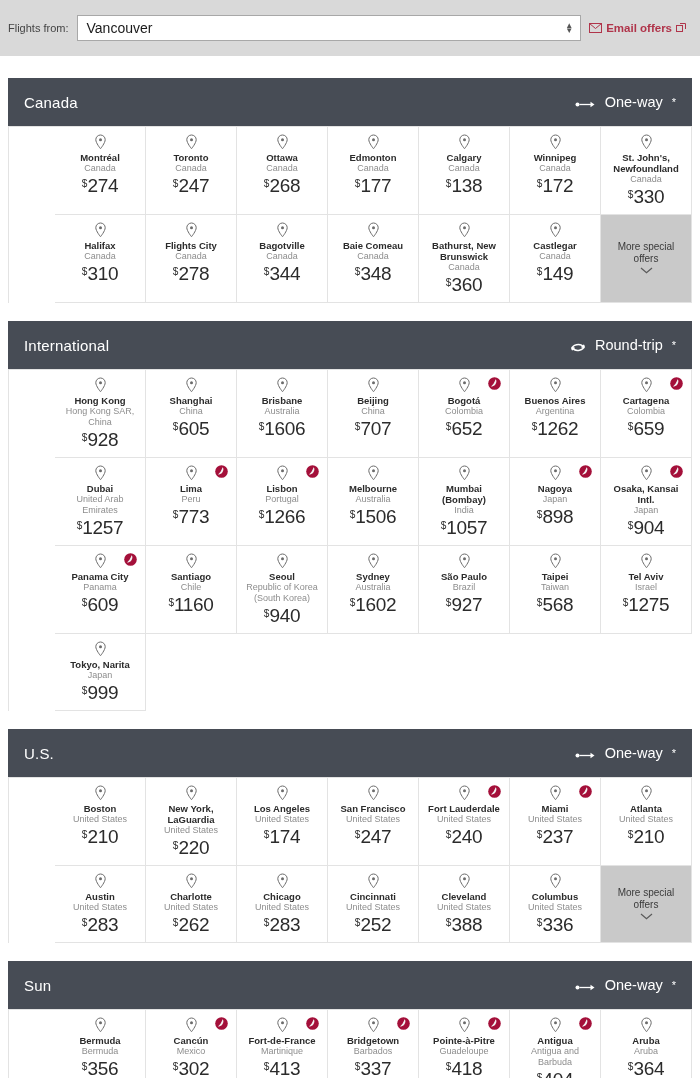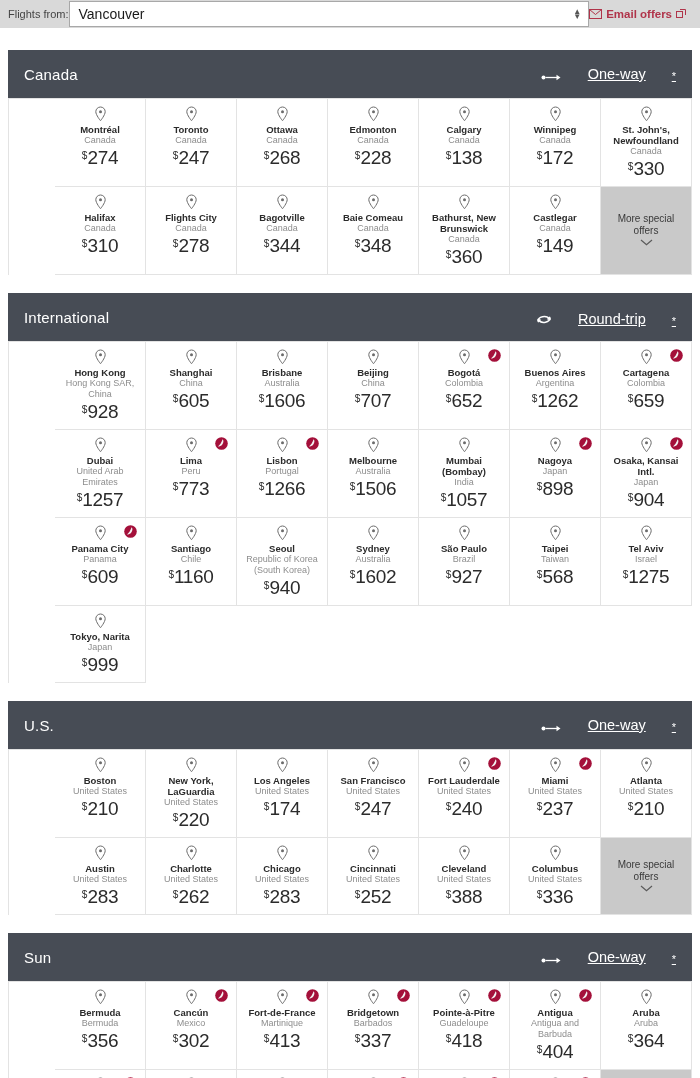--- a/index.html
+++ b/index.html
@@ -13,24 +13,25 @@
     width: 700px;
     min-height: 1078px;
     position: relative;
     overflow: hidden;
     background: #fff;
   }
 
   
   .searchbar {
     background: #d9d9d9;
-    height: 28px;
+    height: 56px;
     display: flex;
     align-items: center;
     padding: 4px 8px;
+    gap: 8px;
   }
   .searchbar .label {
     font-size: 11px;
     color: #444;
     white-space: nowrap;
   }
   .select-wrap {
     position: relative;
     flex: 1 1 auto;
     max-width: 530px;
@@ -80,24 +81,23 @@
     align-items: center;
     padding: 0 16px;
   }
   .sec-title {
     font-size: 15px;
     letter-spacing: .2px;
   }
   .sec-type {
     margin-left: auto;
     display: flex;
-    align-items: flex-end;
-    gap: 25px;
+    align-items: center;
+    gap: 8px;
     font-size: 14.5px;
-    text-decoration: underline;
   }
   .sec-type .tico { display: flex; align-items: center; margin-top: 4px; }
   .sec-type .star {
     font-size: 11px;
     line-height: 1;
     margin-left: 1px;
     margin-top: 1px;
   }
 
   
@@ -257,21 +257,21 @@
           </div>
           <div class="cell">
             <span class="pin">
               <svg width="13" height="16" viewBox="0 0 13 16">
                 <path d="M6.5 1C3.9 1 1.8 3.1 1.8 5.7c0 3.3 4.7 9 4.7 9s4.7-5.7 4.7-9C11.2 3.1 9.1 1 6.5 1z" fill="none" stroke="#6b6b6b" stroke-width="1"></path>
                 <circle cx="6.5" cy="5.7" r="1.5" fill="#6b6b6b"></circle>
               </svg>
             </span>
             <span class="city">Edmonton</span>
             <span class="country">Canada</span>
-            <span class="price"><span class="cur">$</span><span class="amt">228</span></span>
+            <span class="price"><span class="cur">$</span><span class="amt">177</span></span>
           </div>
           <div class="cell">
             <span class="pin">
               <svg width="13" height="16" viewBox="0 0 13 16">
                 <path d="M6.5 1C3.9 1 1.8 3.1 1.8 5.7c0 3.3 4.7 9 4.7 9s4.7-5.7 4.7-9C11.2 3.1 9.1 1 6.5 1z" fill="none" stroke="#6b6b6b" stroke-width="1"></path>
                 <circle cx="6.5" cy="5.7" r="1.5" fill="#6b6b6b"></circle>
               </svg>
             </span>
             <span class="city">Calgary</span>
             <span class="country">Canada</span>

